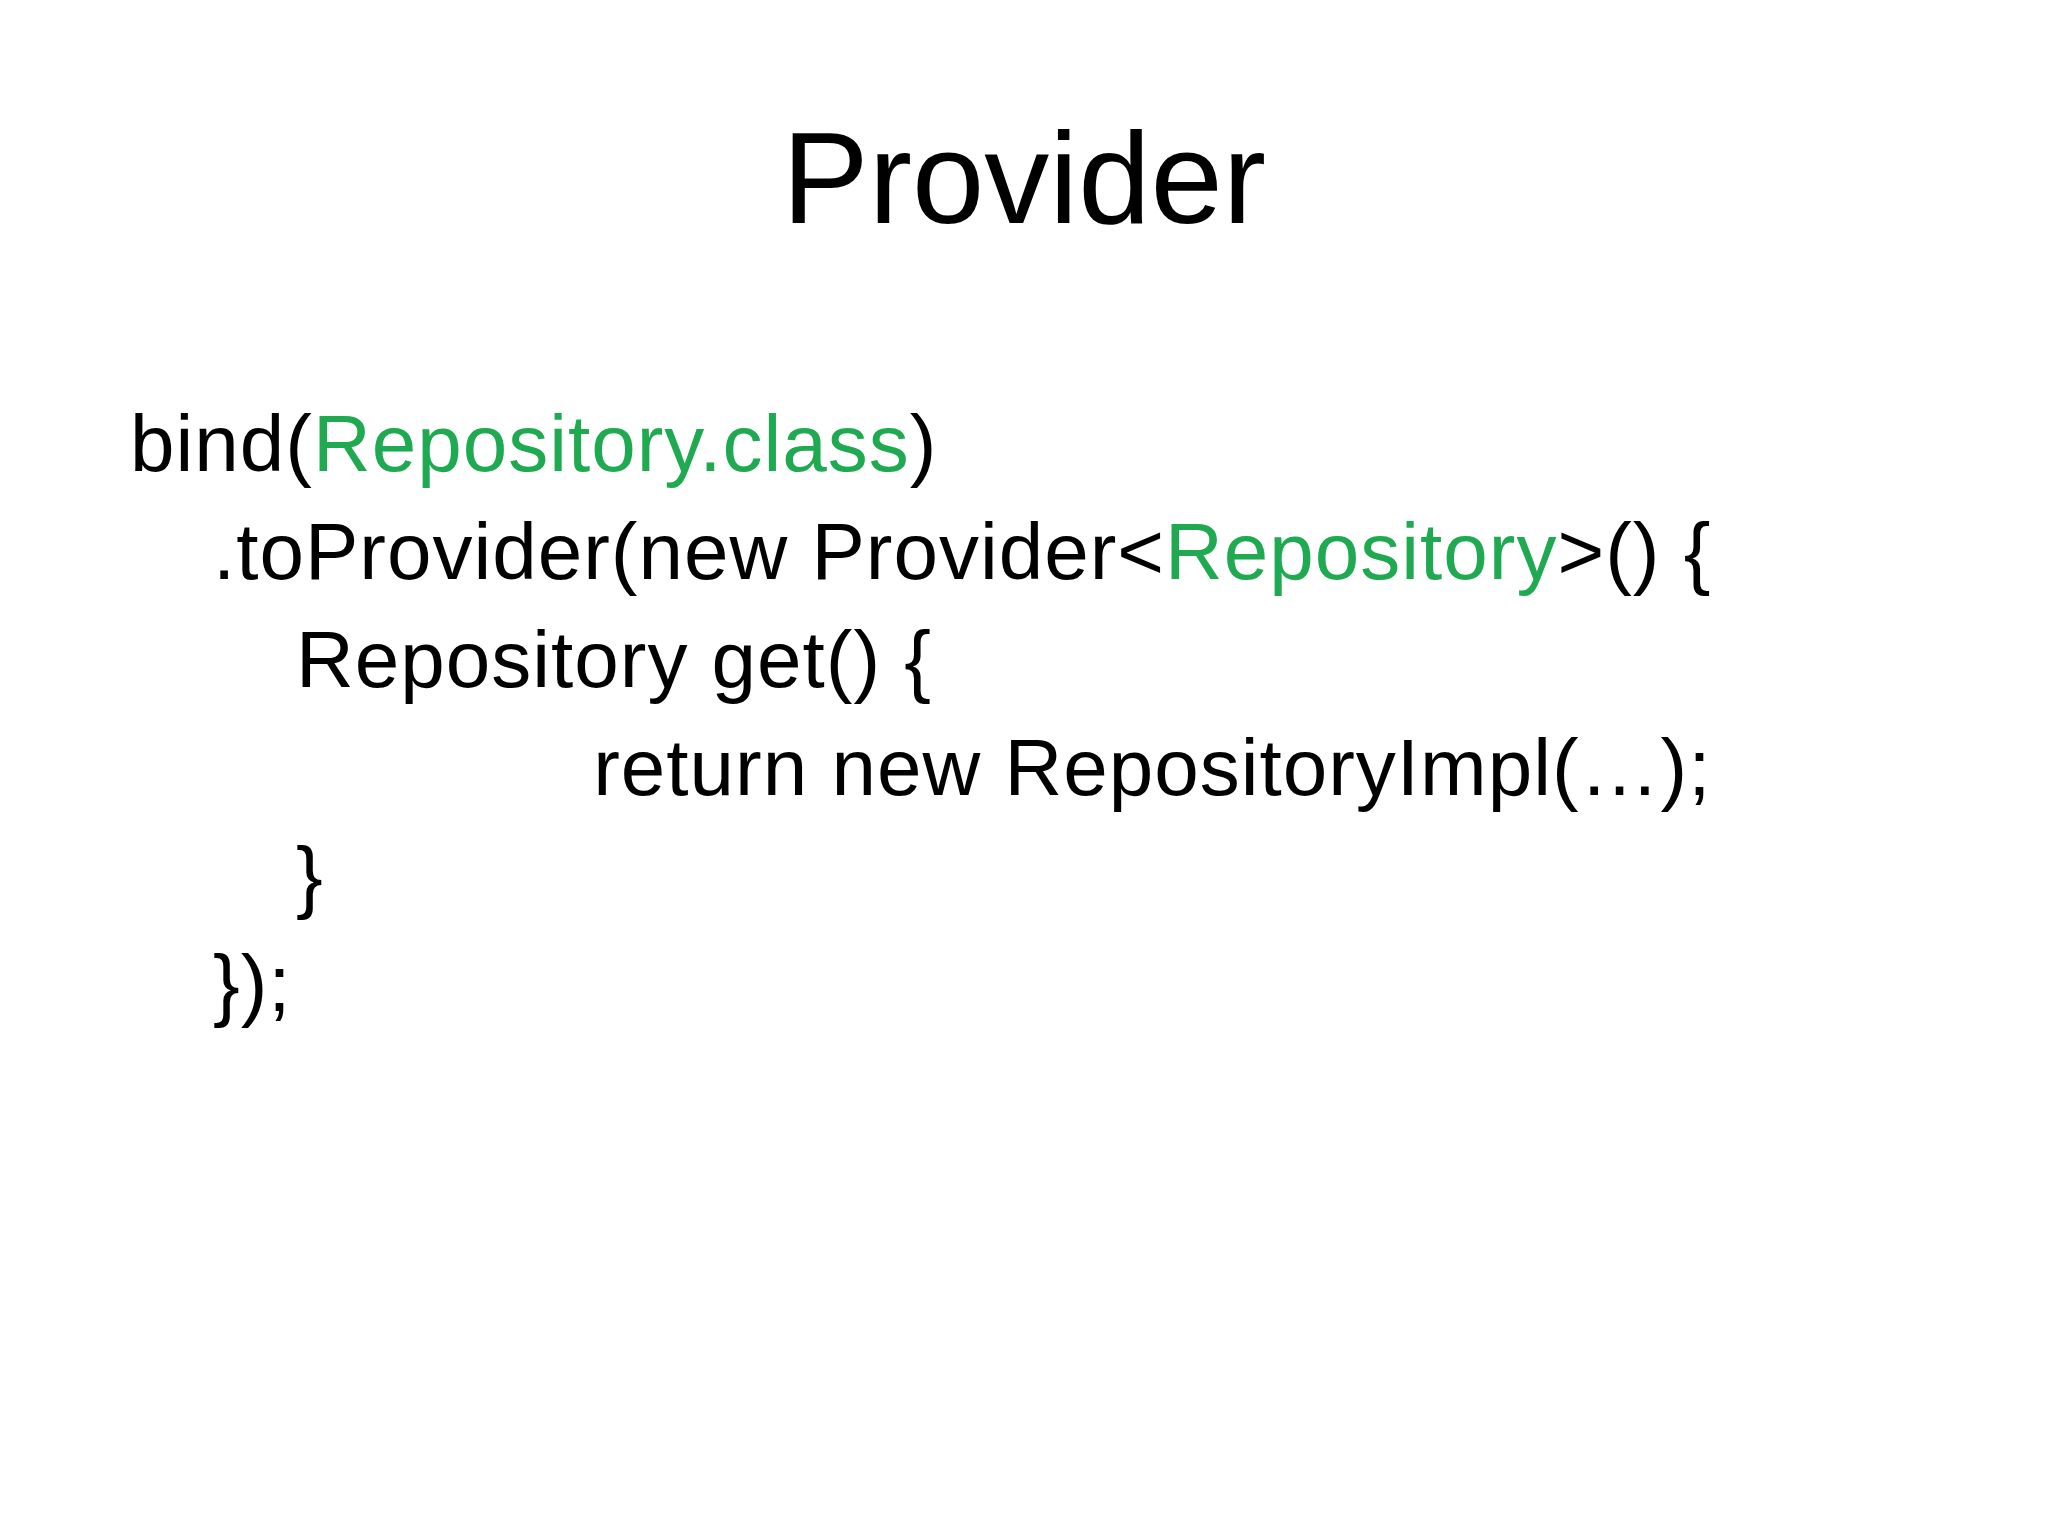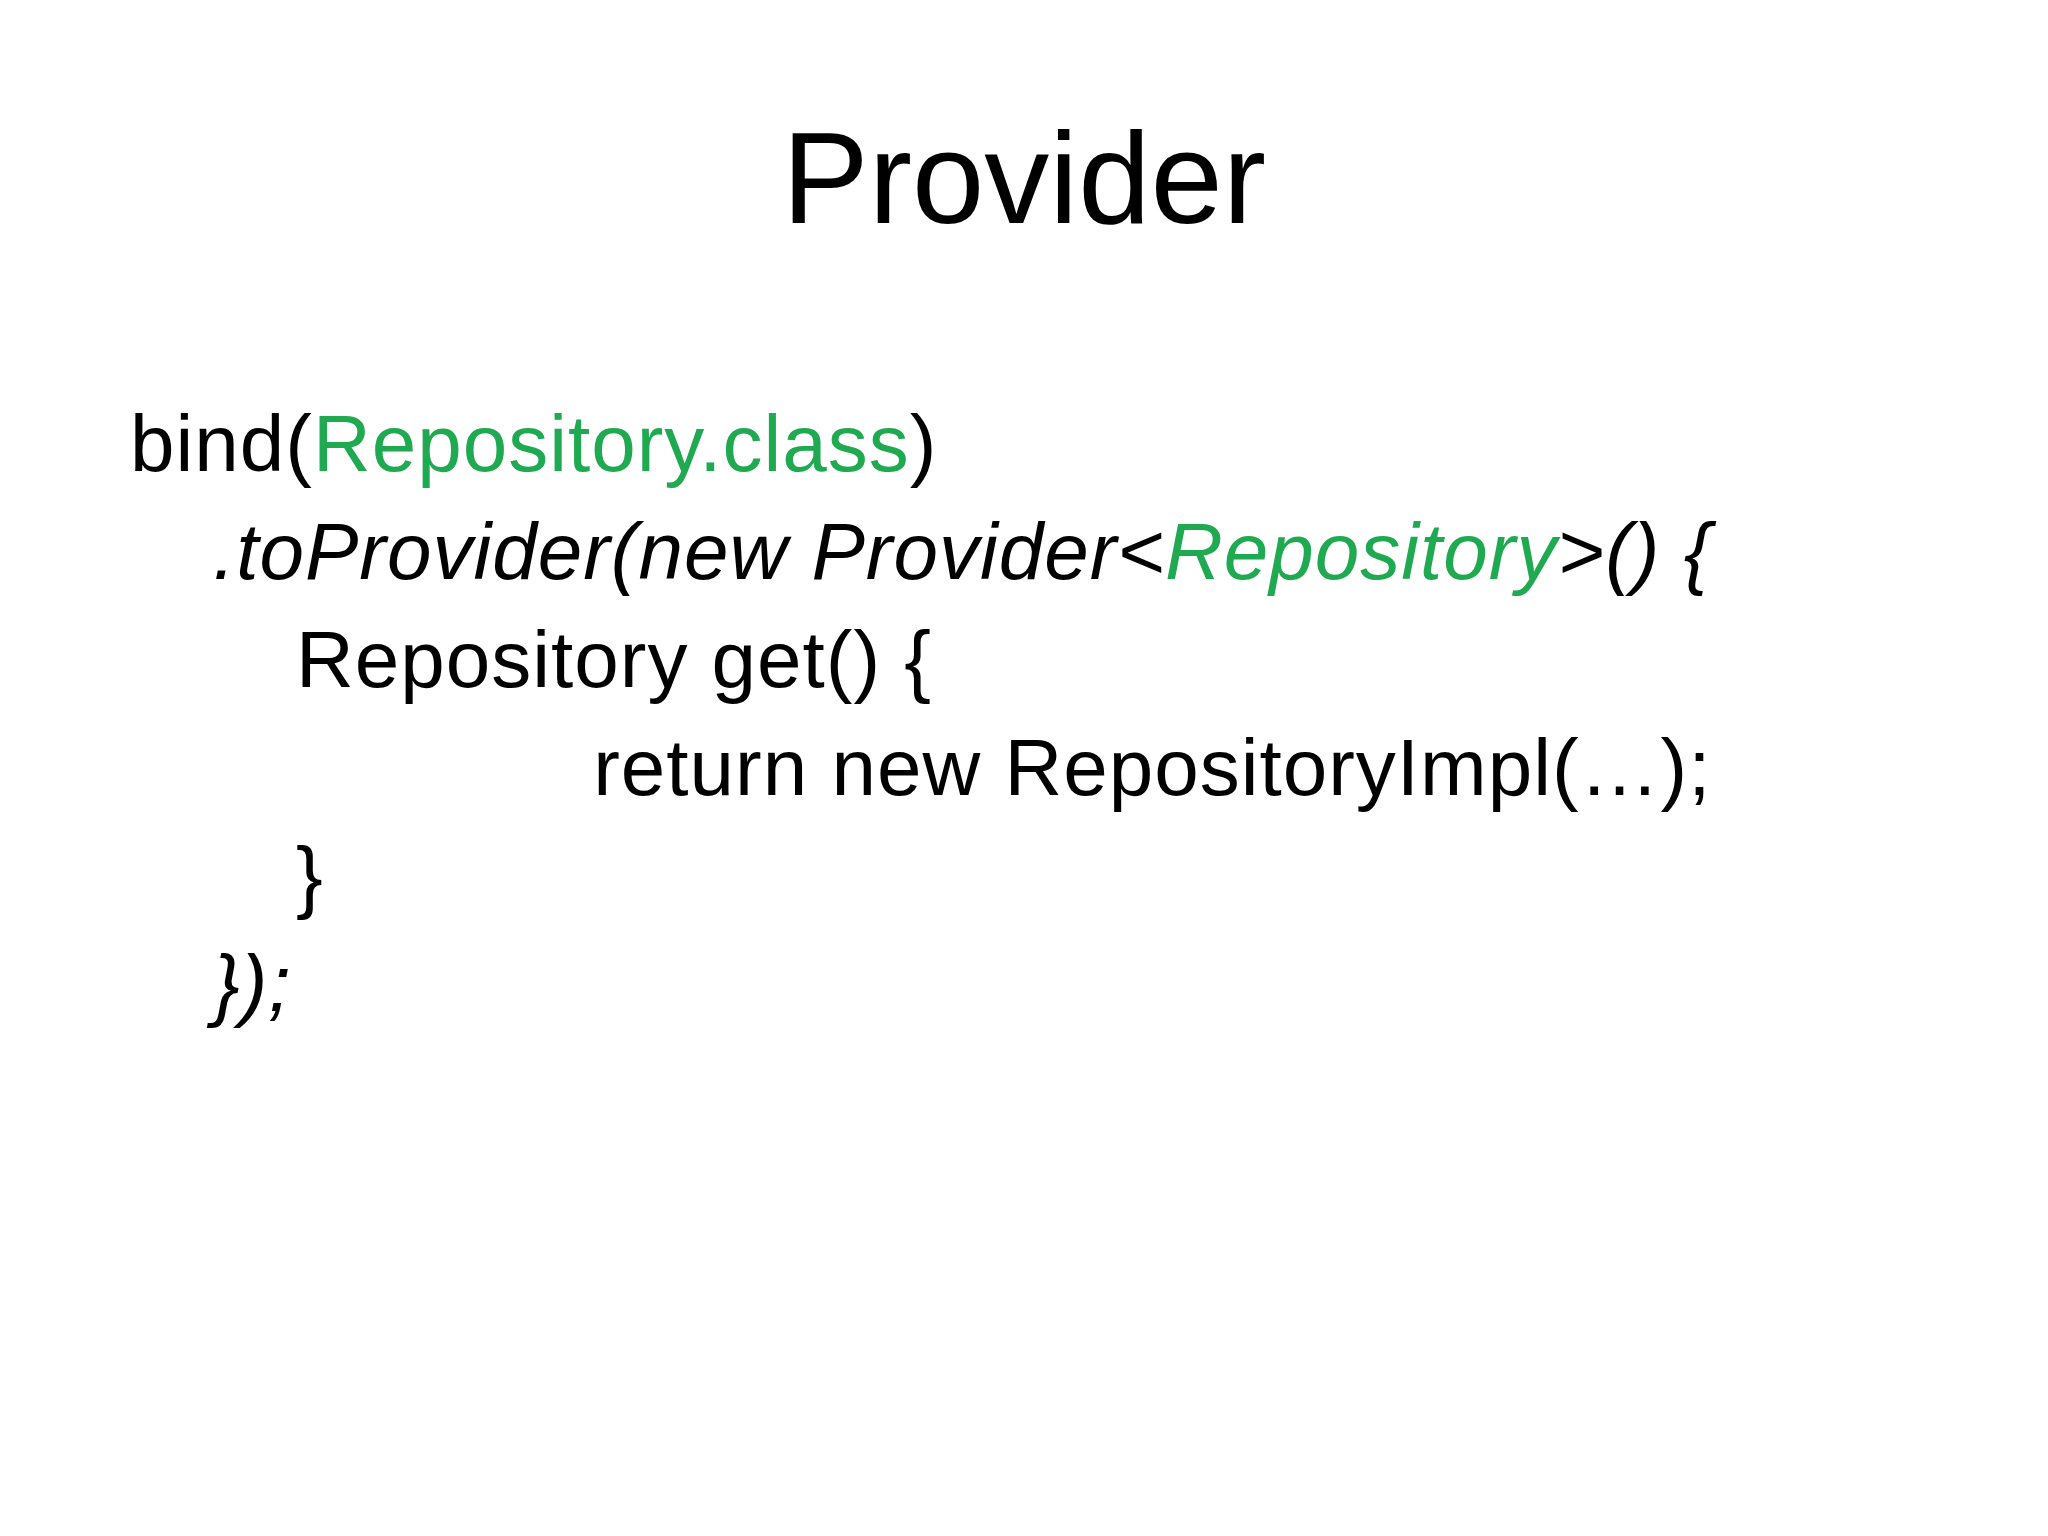--- a/index.html
+++ b/index.html
@@ -31,21 +31,21 @@
     left: 130px;
     top: 390px;
     font-size: 80px;
     line-height: 108px;
     letter-spacing: 1px;
     color: var(--text, #000000);
     white-space: pre;
   }
   .code-line { display: block; }
   .indent-0 { padding-left: 0; }
-  .indent-1 { padding-left: 83px; font-style: italic; }
+  .indent-1 { padding-left: 83px; }
   .indent-2 { padding-left: 166px; }
   .indent-3 { padding-left: 249px; text-align: right; }
   .seg { color: var(--text, #000000); }
   .seg-green { color: var(--green, #1FA951); }
 </style>
 </head>
 <body>
 
 <h1 class="slide-title">Provider</h1>
 

